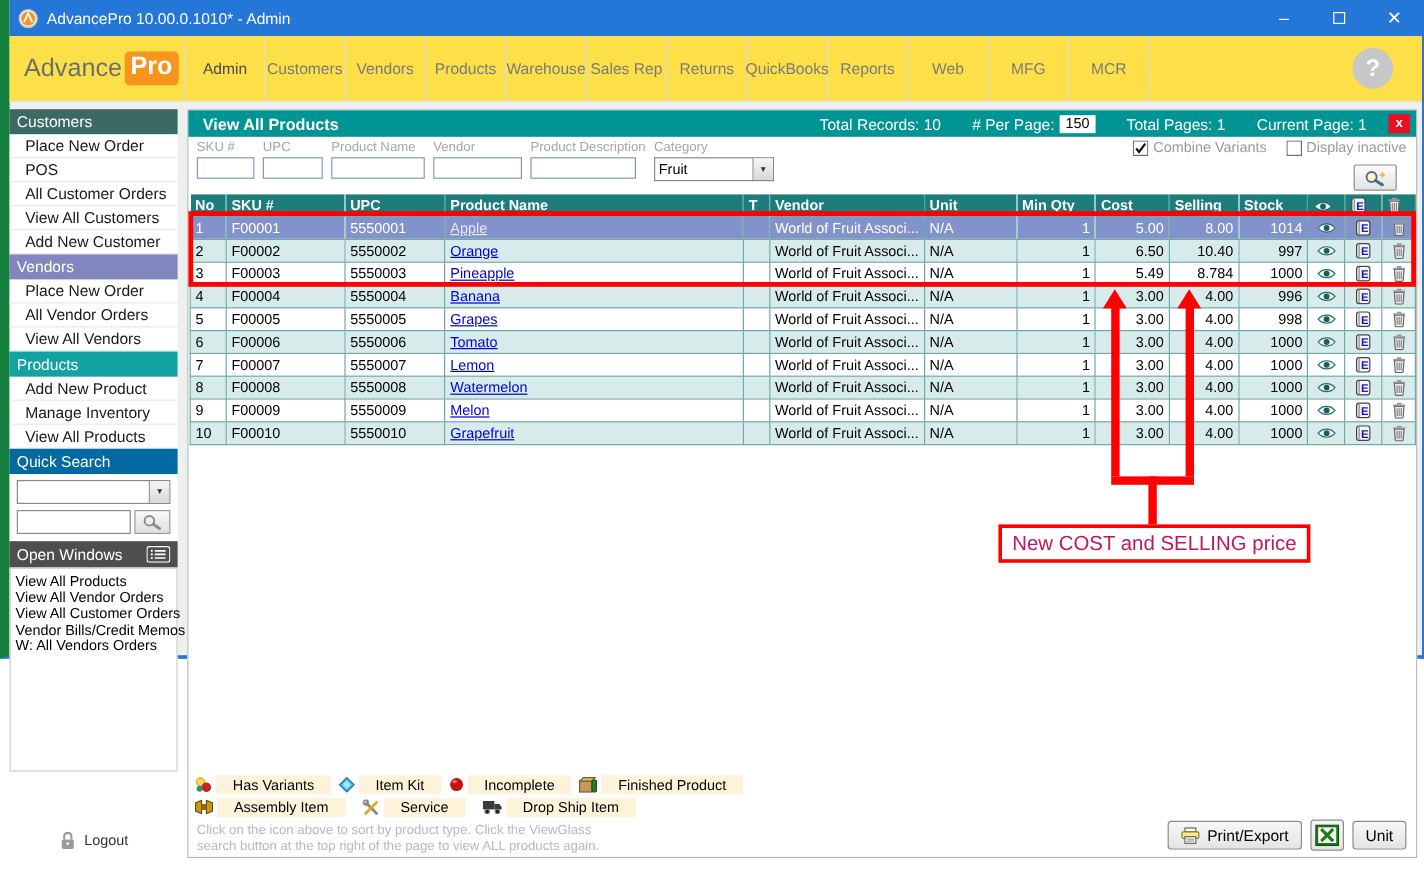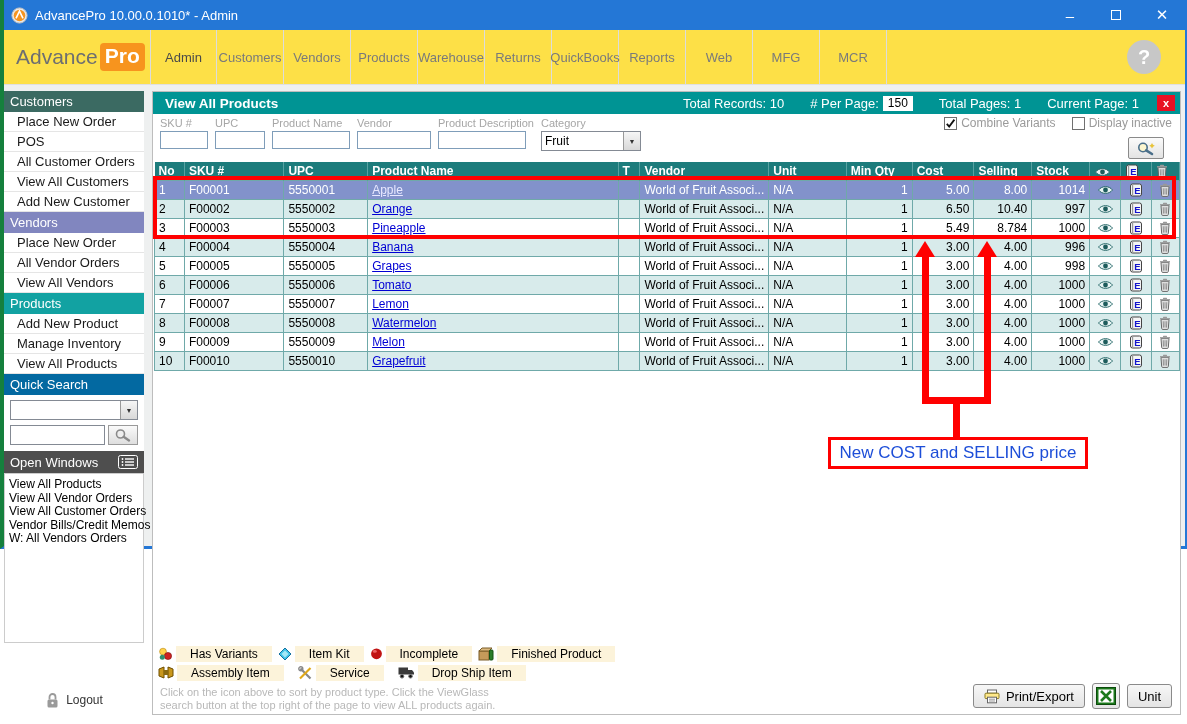--- a/index.html
+++ b/index.html
@@ -1,18 +1,18 @@
 <!DOCTYPE html>
 <html><head>
 <meta charset="utf-8">
 <style>
   * { margin:0; padding:0; box-sizing:border-box; }
   html,body { width:1187px; height:724px; overflow:hidden; font-family:"Liberation Sans",sans-serif; }
   .window { width:1187px; height:549px; background:#eef0f0; position:relative;
-            border-left:4px solid #15803d; border-right:2px solid #2477d6; border-bottom:3px solid #2477d6; }
+            border-left:8px solid #15803d; border-right:2px solid #2477d6; border-bottom:3px solid #2477d6; }
 
   
   .titlebar { height:30px; background:#2477d6; display:flex; align-items:center; padding-left:7px; gap:7px; }
   .titlebar .title { color:#fff; font-size:13px; }
   .win-controls { margin-left:auto; display:flex; height:100%; }
   .win-btn { width:46px; display:flex; align-items:center; justify-content:center; color:#fff; font-size:15px; cursor:default; }
   .max-box { width:10px; height:10px; border:1px solid #fff; display:inline-block; }
 
   
   .menubar { height:55px; background:#fde047; display:flex; align-items:stretch; border-bottom:1px solid #e0e0e0; }
@@ -78,21 +78,21 @@
   tr.selected a.prod { color:#e8e8ff; }
   .icon { display:inline-flex; align-items:center; justify-content:center; vertical-align:middle; }
 
   
   .ov { position:absolute; pointer-events:none; }
   .red-rect { left:0; top:84px; width:1023px; height:63px; border:4px solid #f00; }
   .arr-line { width:7px; background:#f00; }
   .arr-head { width:0; height:0; border-left:10px solid transparent; border-right:10px solid transparent; border-bottom:16px solid #f00; }
   .h-conn { left:769px; top:305px; width:69px; height:7px; background:#f00; }
   .stem { left:800px; top:305px; width:7px; height:42px; background:#f00; }
-  .ann-box { left:675px; top:345px; width:260px; height:32px; border:3px solid #f00; background:#fff; color:#1d4ed8;
+  .ann-box { left:675px; top:345px; width:260px; height:32px; border:3px solid #f00; background:#fff; color:#be185d;
              font-size:17px; display:flex; align-items:center; justify-content:center; }
 
   
   .legend { position:absolute; left:5px; top:552px; font-size:12px; color:#000; }
   .lg-row { display:flex; align-items:center; gap:6px; height:19px; }
   .lg-row2 { gap:14px; }
   .lg-item { display:inline-flex; align-items:center; gap:3px; cursor:default; }
   .lg-label { background:#fcf3da; padding:1px 14px; }
   .lg-help { color:#b8b8b8; font-size:11px; line-height:13px; margin-top:4px; padding-left:2px; }
   .footer-btns { position:absolute; right:8px; bottom:5px; display:flex; align-items:center; gap:7px; }
@@ -127,20 +127,21 @@
     <div class="logo">
         <span>Advance</span>
         <span class="pro">Pro</span>
       </div>
     <div class="menu" id="menu-items">
         <div class="menu-item active">Admin</div>
         <div class="menu-item">Customers</div>
         <div class="menu-item">Vendors</div>
         <div class="menu-item">Products</div>
         <div class="menu-item">Warehouse</div>
+        <div class="menu-item">Sales Rep</div>
         <div class="menu-item">Returns</div>
         <div class="menu-item">QuickBooks</div>
         <div class="menu-item">Reports</div>
         <div class="menu-item">Web</div>
         <div class="menu-item">MFG</div>
         <div class="menu-item">MCR</div>
       </div>
     <div class="help-btn">?</div>
   </div>
 

